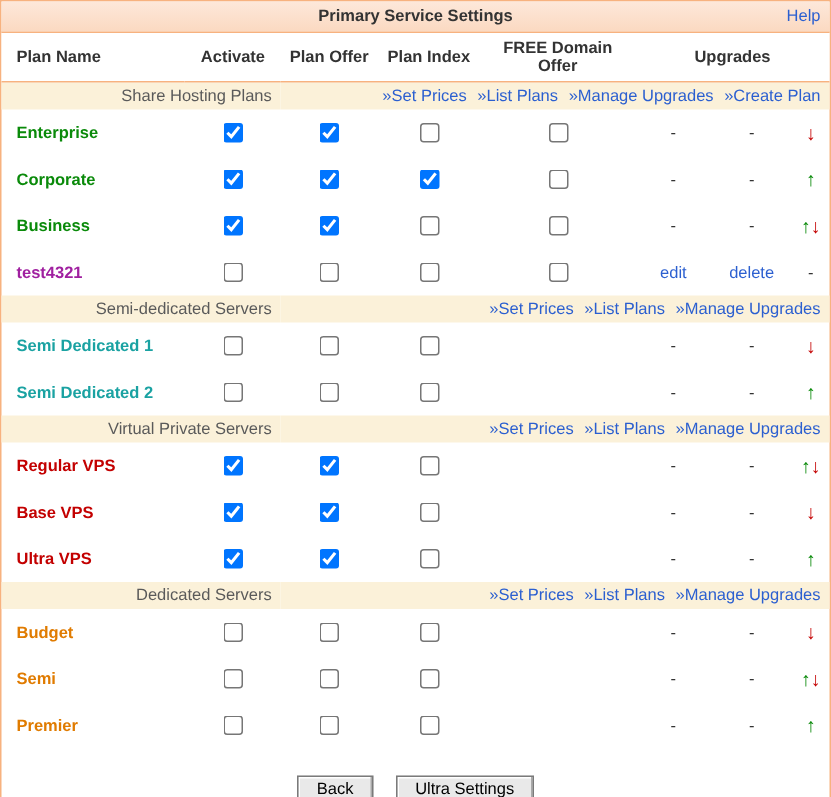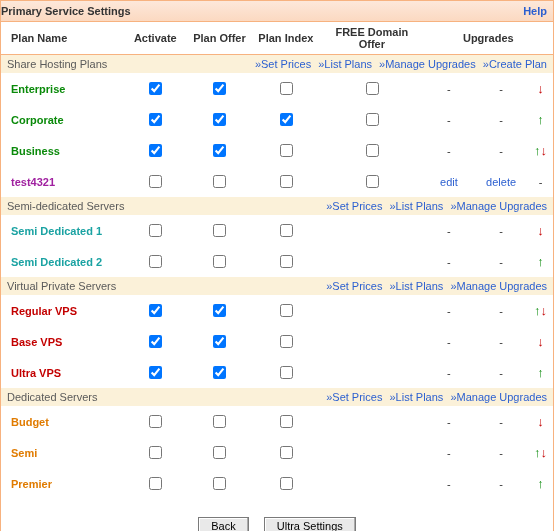--- a/index.html
+++ b/index.html
@@ -1,27 +1,27 @@
 <!DOCTYPE html>
 <html><head>
 <meta charset="utf-8">
 <style>
   html,body{margin:0;padding:0;font-family:Verdana,Arial,sans-serif;font-size:11px;color:#333;background:#fff}
   .panel{width:552px;border:1px solid #f7b27f;}
-  .titlebar{background:linear-gradient(#fde8da,#fbd9c1);height:20px;line-height:20px;border-bottom:1px solid #f7b27f;position:relative;font-weight:bold;color:#333}
-  .titlebar .help{position:absolute;right:6px;top:0;color:#2b5fd0;font-weight:bold;cursor:pointer}
+  .titlebar{background:linear-gradient(#fde8da,#fbd9c1);height:20px;line-height:20px;border-bottom:1px solid #f7b27f;position:relative;text-align:center;font-weight:bold;color:#333}
+  .titlebar .help{position:absolute;right:6px;top:0;color:#2b5fd0;font-weight:normal;cursor:pointer}
   table{border-collapse:collapse;width:100%}
   th{background:#fff;border-bottom:1px solid #f7b27f;border-top:0;font-weight:bold;color:#333;padding:4px 6px;text-align:center;font-size:11px}
   th.plan{width:125px;text-align:left;padding-left:10px}
   th.act{width:55px}
   th.offer{width:62px}
   th.idx{width:66px}
   th.free{width:110px}
   th.actions{width:120px}
-  tr.section td{background:#fbf1d9;color:#5a5a5a;padding:3px 6px;text-align:left}
+  tr.section td{background:#fbf1d9;color:#5a5a5a;padding:3px 6px;text-align:right}
   tr.section td.links{text-align:right}
   tr.section a{color:#2b5fd0;text-decoration:none;margin-left:4px}
   tr.row td{padding:6px 6px;text-align:center;vertical-align:middle}
   tr.row td.name{text-align:left;font-weight:bold;padding-left:10px}
   .c-green{color:#0a8a0a}
   .c-purple{color:#a020a0}
   .c-teal{color:#1aa2a2}
   .c-red{color:#c30000}
   .c-orange{color:#e07b00}
   td.actcell{width:46px}

